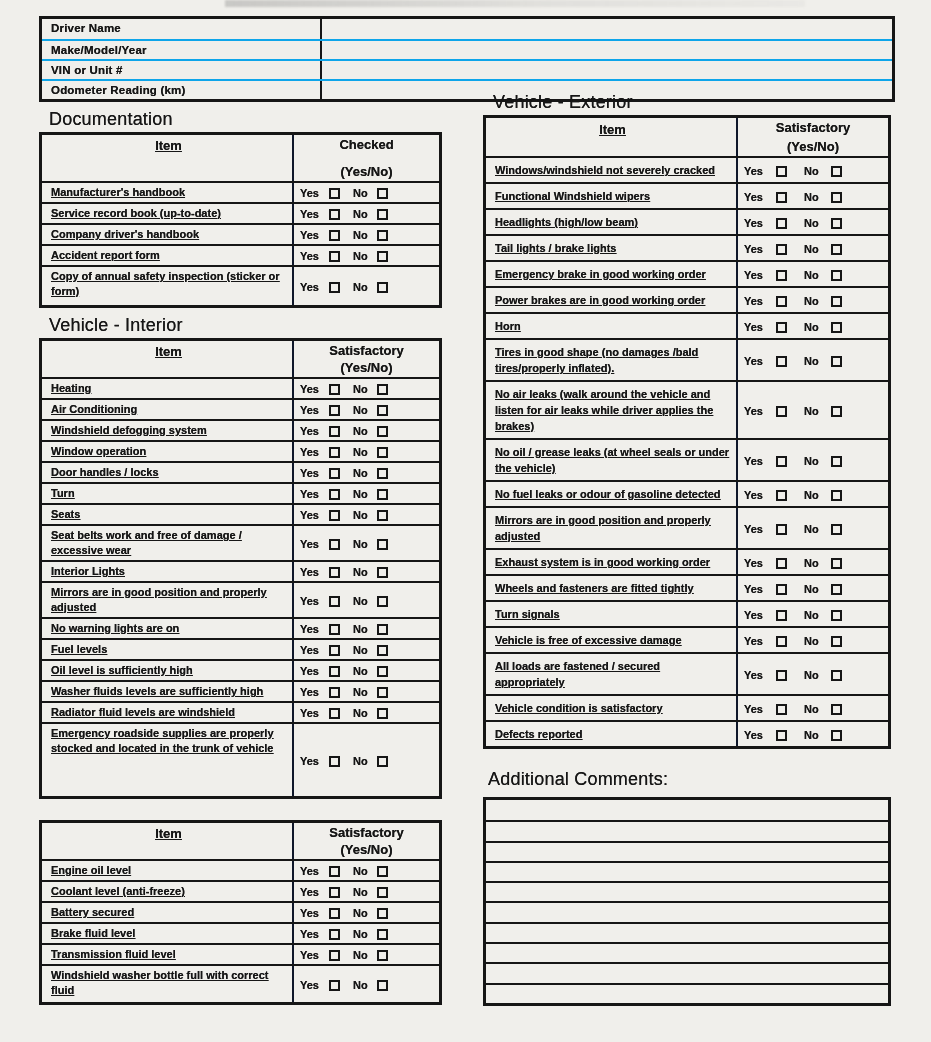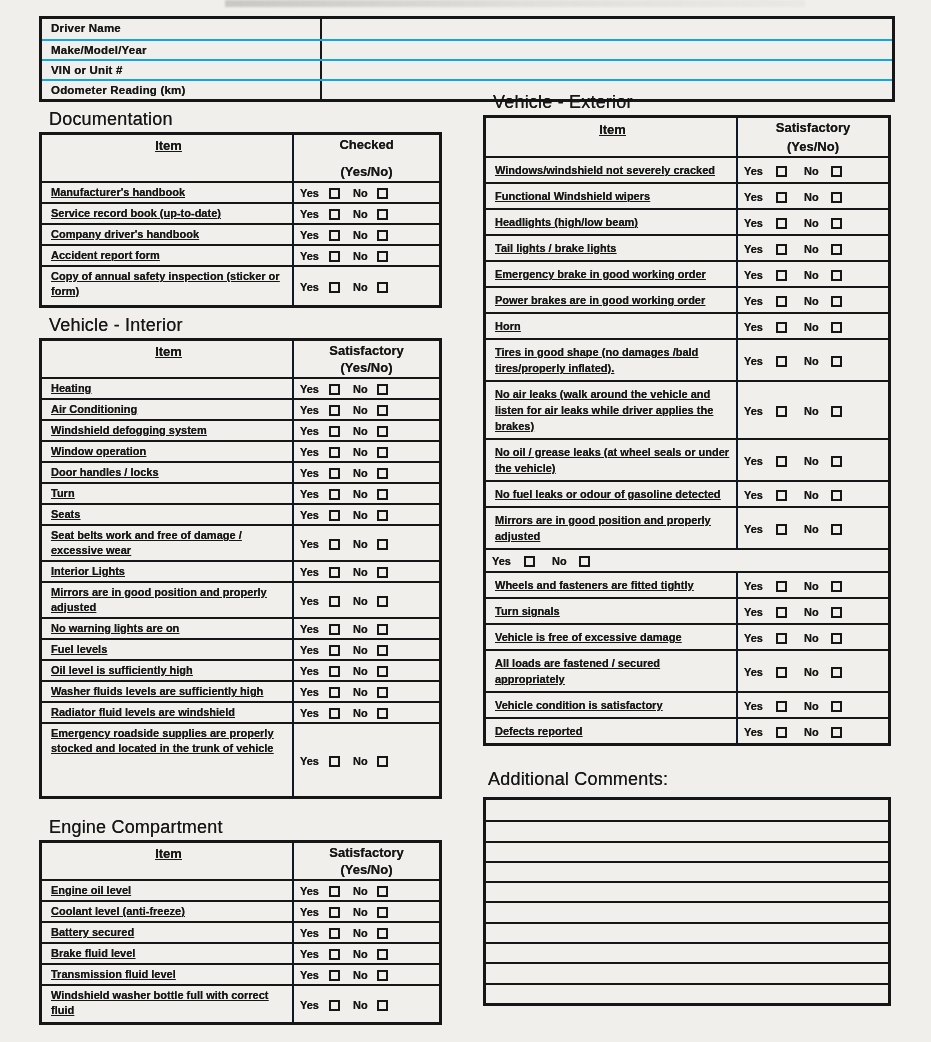--- a/index.html
+++ b/index.html
@@ -322,21 +322,20 @@
           <div class="cell-status">
             <span class="cb-label cb-yes-label">Yes</span>
             <span class="cb cb-yes"></span>
             <span class="cb-label cb-no-label">No</span>
             <span class="cb cb-no"></span>
           </div>
         </div>
       </div>
     </section>
     <section class="section" id="sec-engine-compartment">
-      <div class="sec-title">Engine Compartment</div>
       <div class="check-table">
         <div class="crow header">
           <div class="cell-item">Item</div>
           <div class="cell-status">
             <div class="hdr-line">Satisfactory</div>
             <div class="hdr-line">(Yes/No)</div>
           </div>
         </div>
         <div class="crow">
           <div class="cell-item">Engine oil level</div>
@@ -524,20 +523,21 @@
         <div class="crow">
           <div class="cell-item">Mirrors are in good position and properly adjusted</div>
           <div class="cell-status">
             <span class="cb-label cb-yes-label">Yes</span>
             <span class="cb cb-yes"></span>
             <span class="cb-label cb-no-label">No</span>
             <span class="cb cb-no"></span>
           </div>
         </div>
         <div class="crow">
+          <div class="cell-item">Exhaust system is in good working order</div>
           <div class="cell-status">
             <span class="cb-label cb-yes-label">Yes</span>
             <span class="cb cb-yes"></span>
             <span class="cb-label cb-no-label">No</span>
             <span class="cb cb-no"></span>
           </div>
         </div>
         <div class="crow">
           <div class="cell-item">Wheels and fasteners are fitted tightly</div>
           <div class="cell-status">

